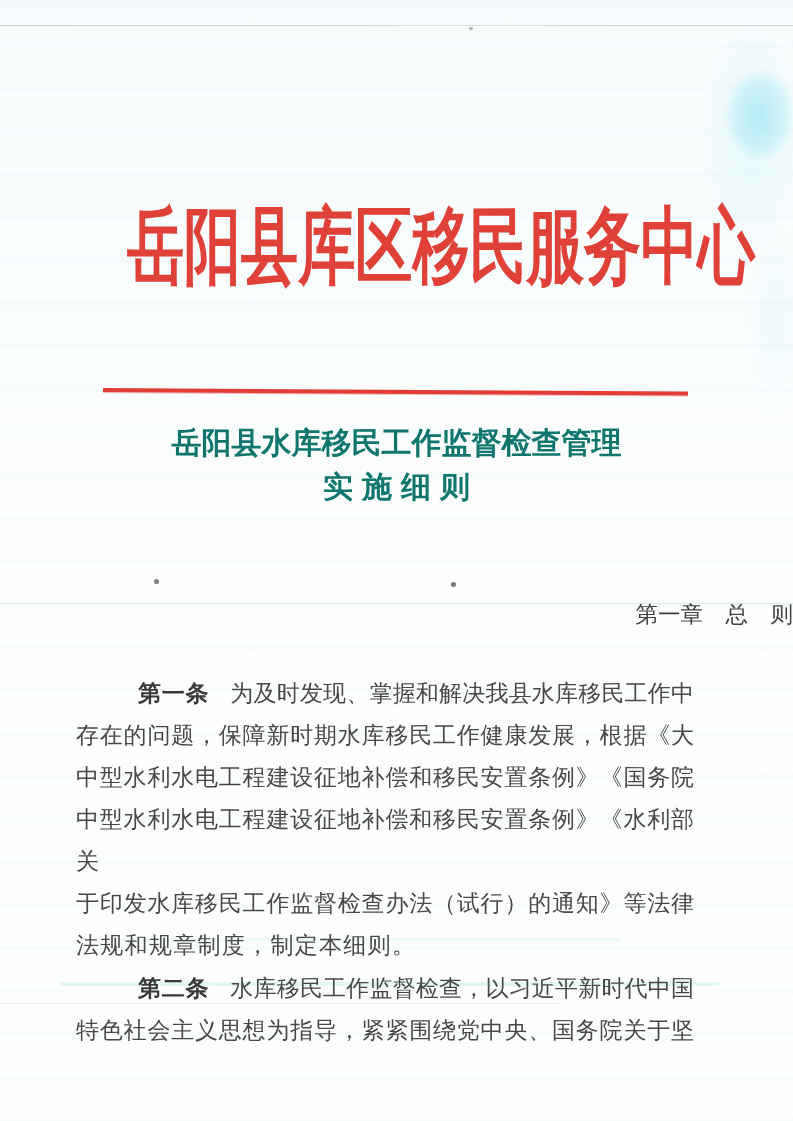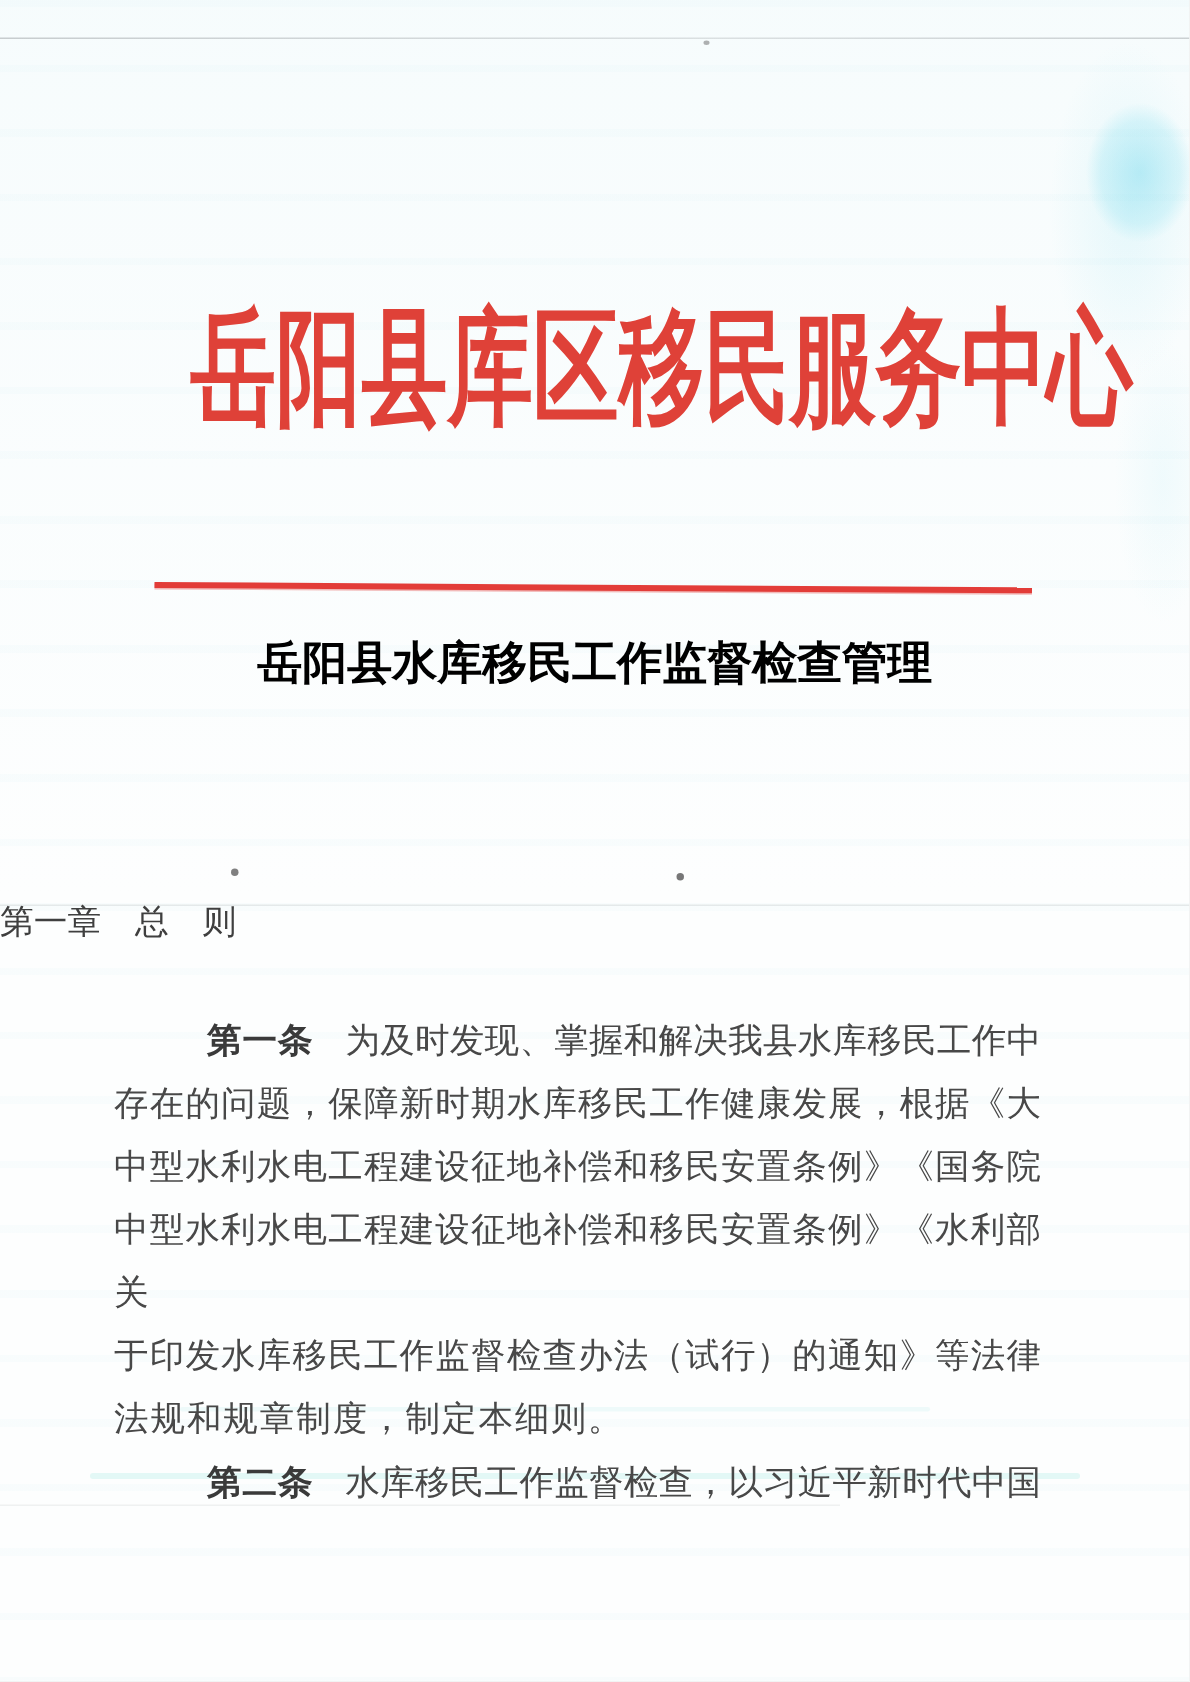--- a/index.html
+++ b/index.html
@@ -71,28 +71,28 @@
     position:absolute;left:103px;top:388px;width:585px;height:4px;
     background:#e23c38;
     transform:rotate(0.35deg);transform-origin:left center;
     box-shadow:0 1px 0 rgba(226,60,56,0.35);
   }
   
   .doc-title{
     position:absolute;left:0;right:0;top:421px;
     text-align:center;
     font-family:"Liberation Sans","DejaVu Sans",sans-serif;
-    font-weight:700;color:#000000;
+    font-weight:700;color:#0f766e;
     font-size:30px;line-height:44px;
   }
   .doc-title .t2{letter-spacing:9px;text-indent:9px;}
   
   .chapter{
     position:absolute;left:0;right:0;top:601px;
-    text-align:left;
+    text-align:right;
     font-size:22.5px;line-height:28px;
     color:#3f3f3f;font-weight:400;
     white-space:pre;
   }
   
   .body-block{
     position:absolute;left:76px;top:672px;width:618px;
     font-size:23px;line-height:42px;color:#484848;
   }
   .bline{
@@ -125,27 +125,29 @@
   <div class="speck s1"></div>
   <div class="speck s2"></div>
   <div class="speck s3"></div>
 
   <div class="letterhead">岳阳县库区移民服务中心</div>
 
   <div class="red-rule"></div>
 
   <div class="doc-title">
     <div class="t1">岳阳县水库移民工作监督检查管理</div>
+    <div class="t2">实施细则</div>
   </div>
 
   <div class="chapter">第一章　总　则</div>
 
   <div class="body-block">
     <div class="bline fill first"><span class="term">第一条</span><span class="gap"></span><span>为及时发现、掌握和解决我县水库移民工作中</span></div>
     <div class="bline fill">存在的问题，保障新时期水库移民工作健康发展，根据《大</div>
     <div class="bline fill">中型水利水电工程建设征地补偿和移民安置条例》《国务院</div>
     <div class="bline fill">中型水利水电工程建设征地补偿和移民安置条例》《水利部关</div>
     <div class="bline fill">于印发水库移民工作监督检查办法（试行）的通知》等法律</div>
     <div class="bline end">法规和规章制度，制定本细则。</div>
     <div class="bline fill first"><span class="term">第二条</span><span class="gap"></span><span>水库移民工作监督检查，以习近平新时代中国</span></div>
+    <div class="bline fill">特色社会主义思想为指导，紧紧围绕党中央、国务院关于坚</div>
   </div>
 
 </div>
 
 </body></html>

